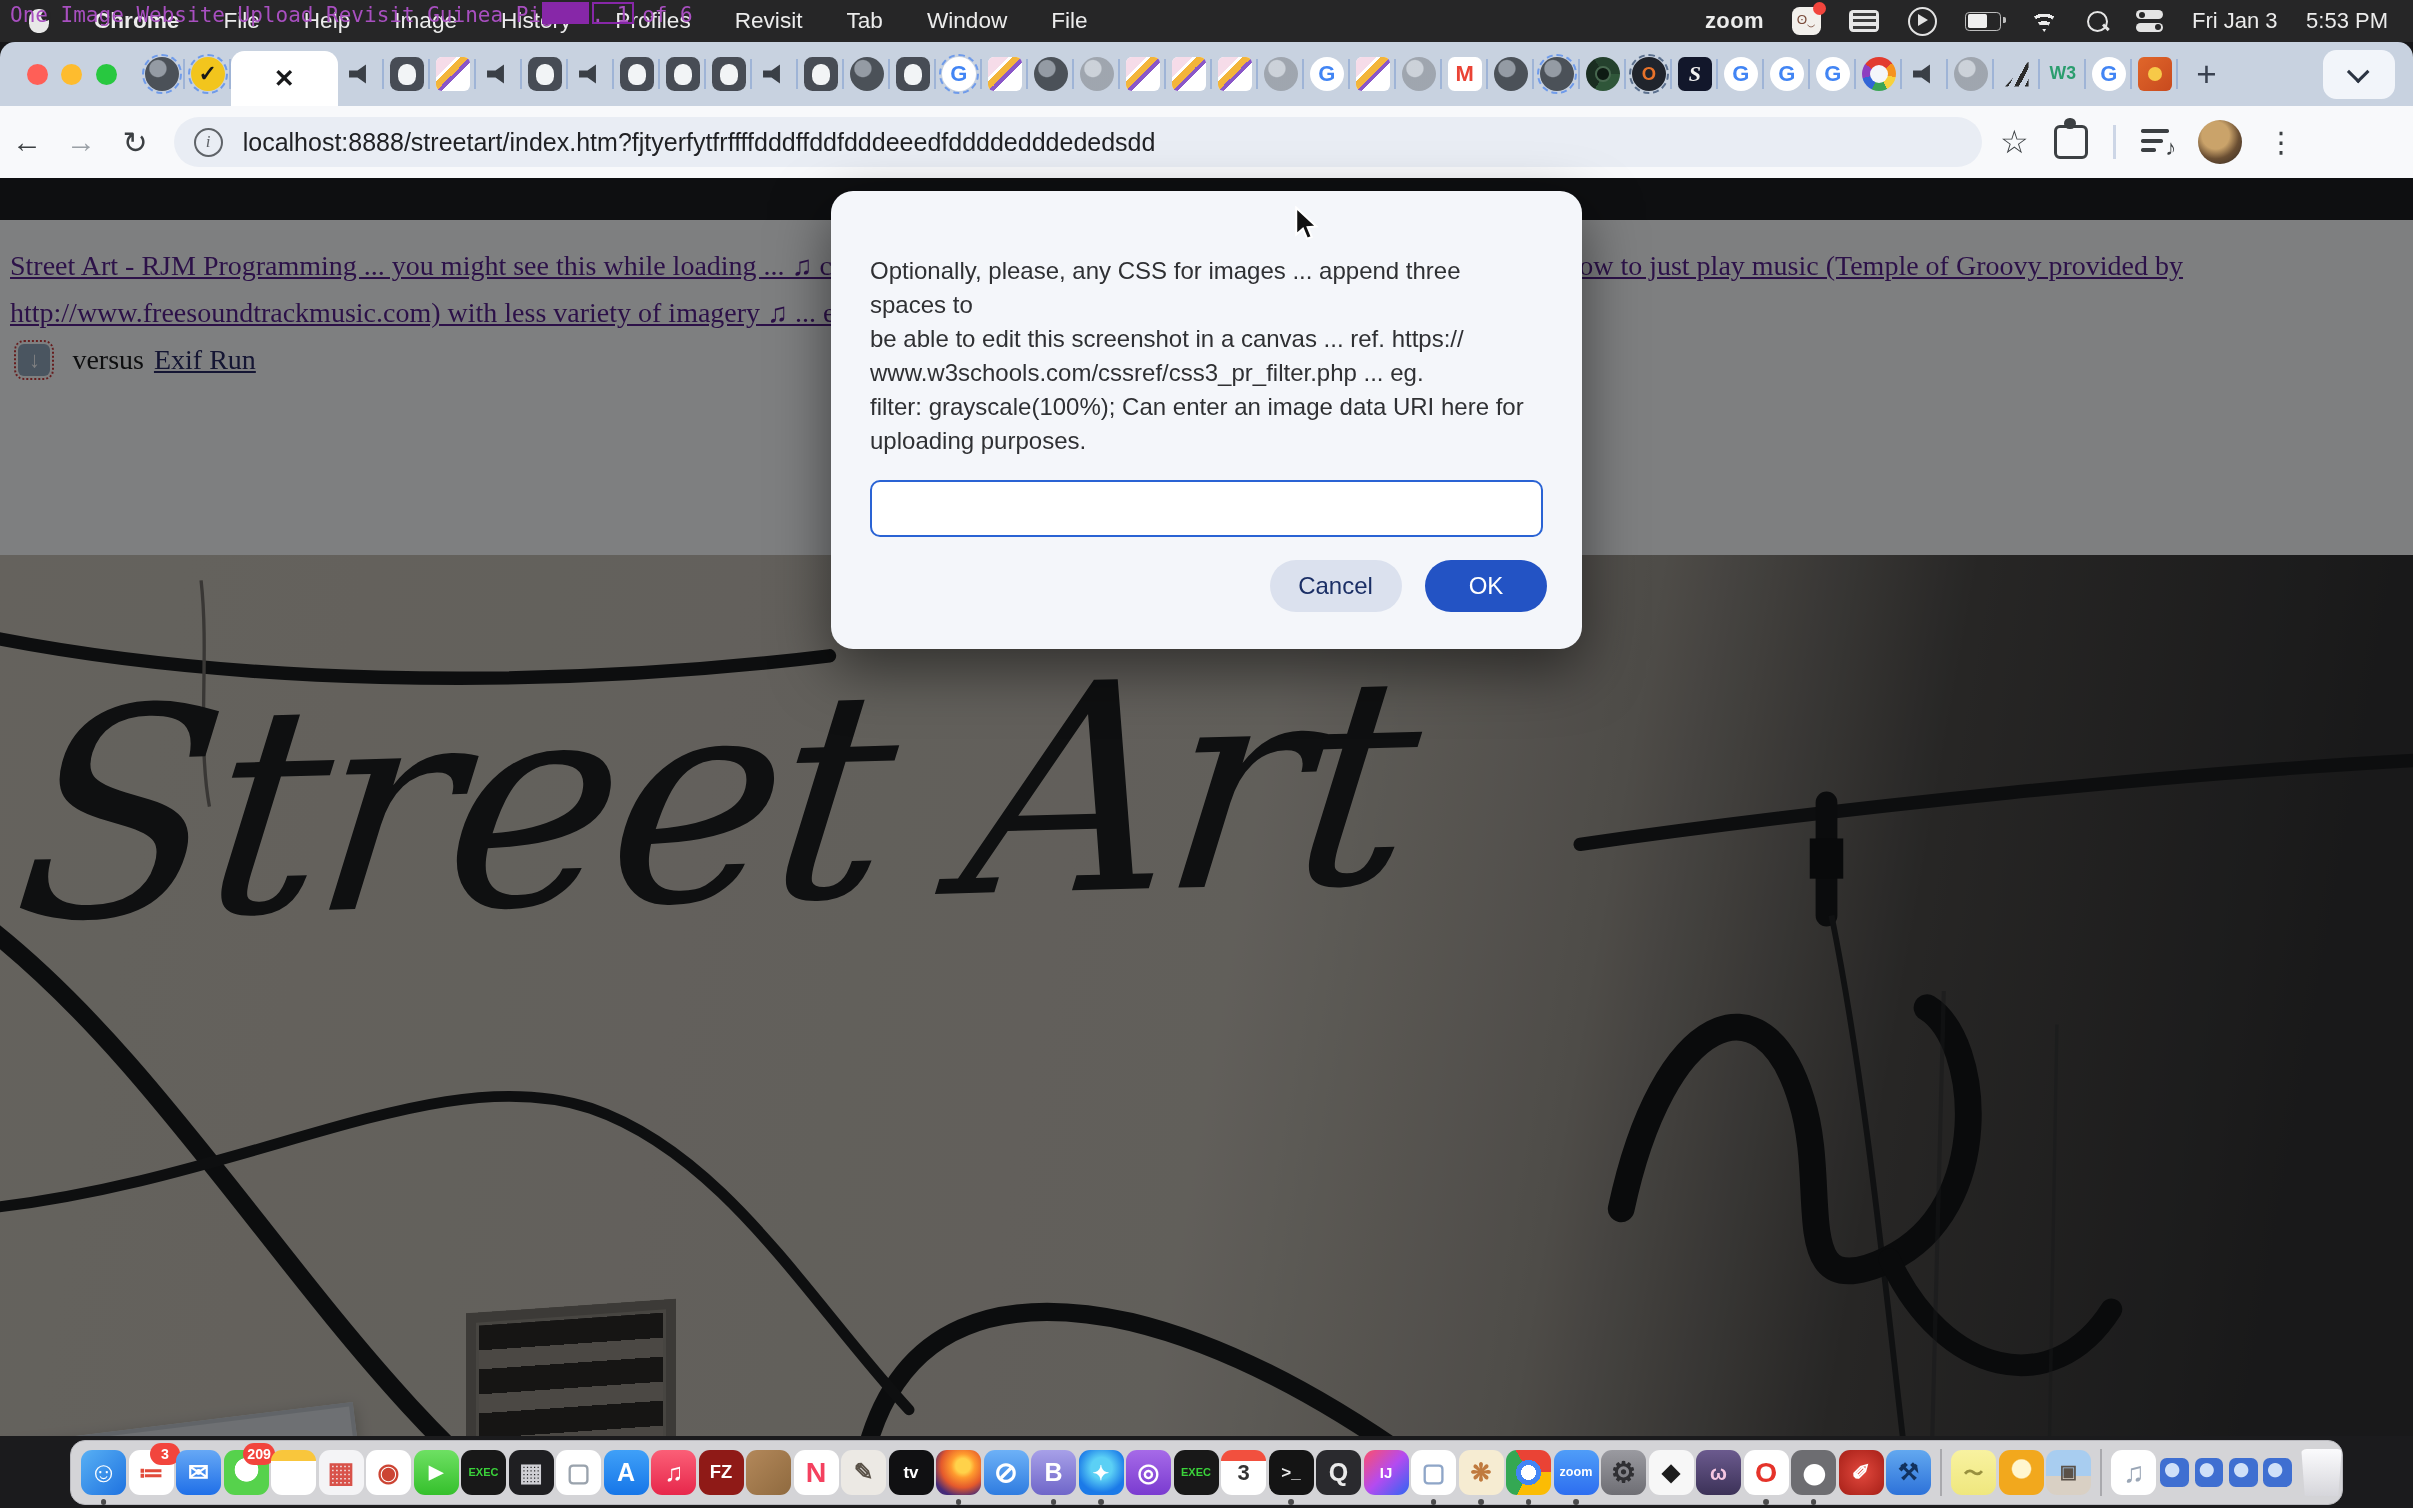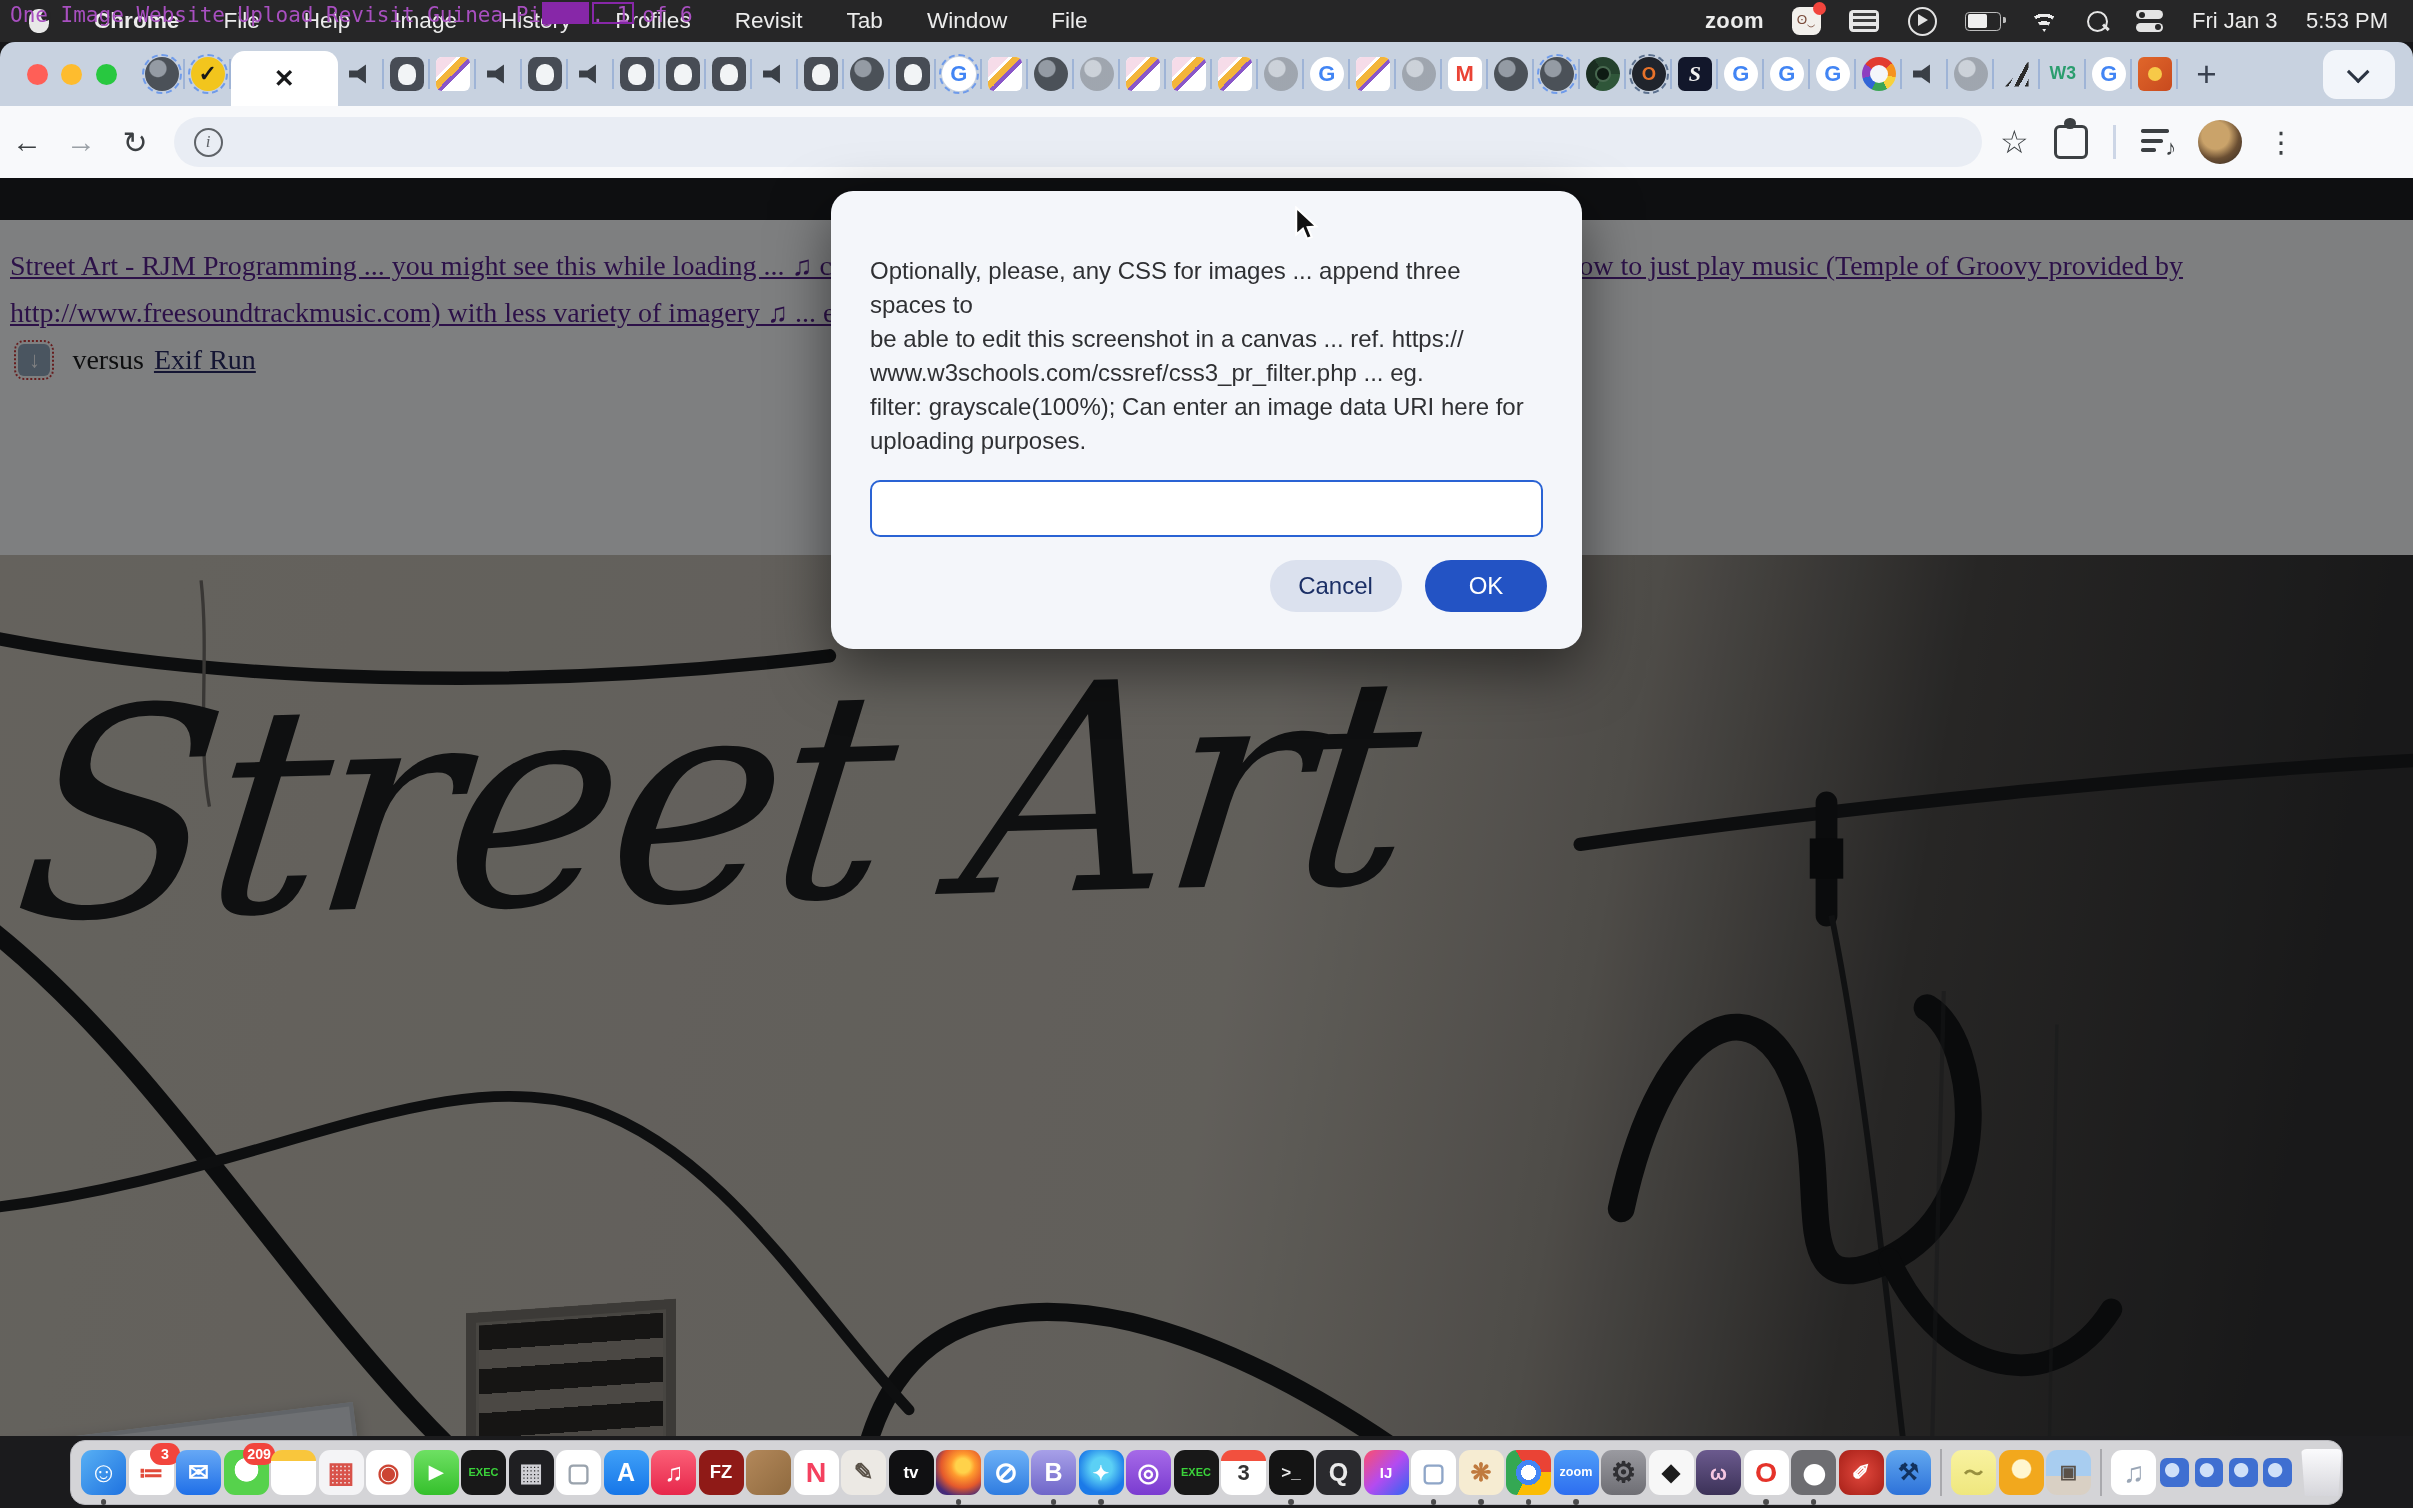--- a/index.html
+++ b/index.html
@@ -379,20 +379,21 @@
           <span class="chev"></span>
         </div>
     </div>
 
     <div class="toolbar">
       <span class="nav-ico">←</span>
       <span class="nav-ico dis">→</span>
       <span class="nav-ico">↻</span>
       <div class="omnibox">
         <span class="info-ico">i</span>
+        <span class="url">localhost:8888/streetart/index.htm?fjtyerfytfrffffdddffddfdddeeedfddddedddededsdd</span>
       </div>
       <div class="tb-right">
         <span class="star">☆</span>
         <span class="puzzle"></span>
         <span class="tb-div"></span>
         <span class="media-ico">
             <i></i>
             <i></i>
             <i></i>
           </span>

